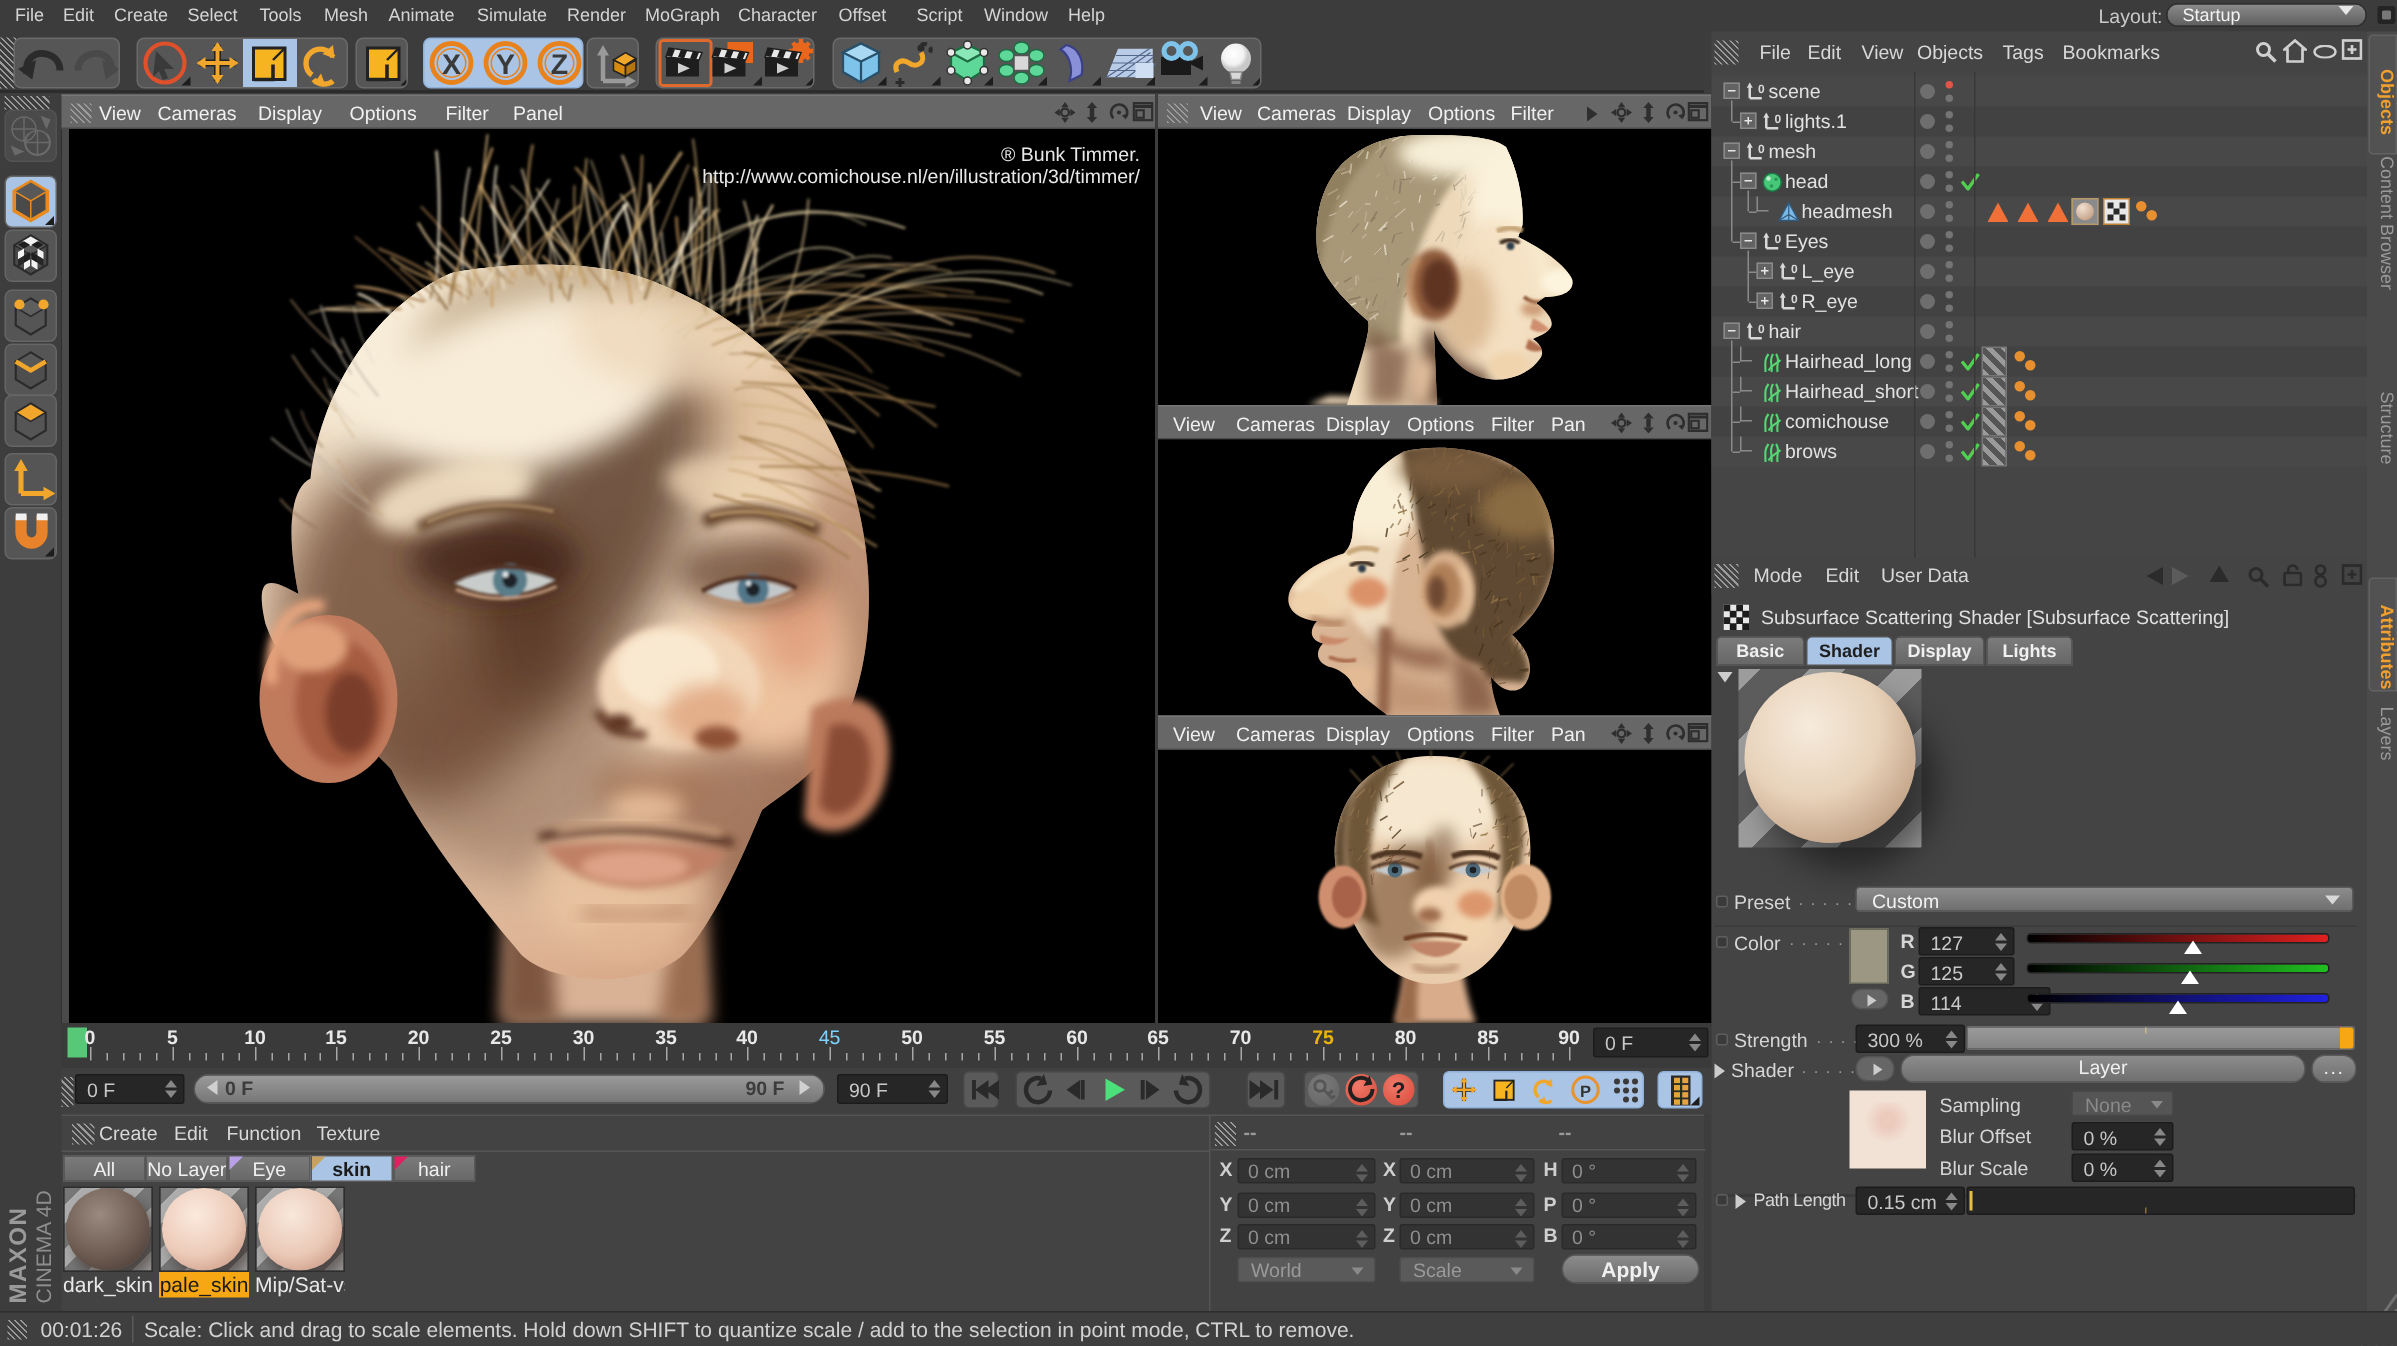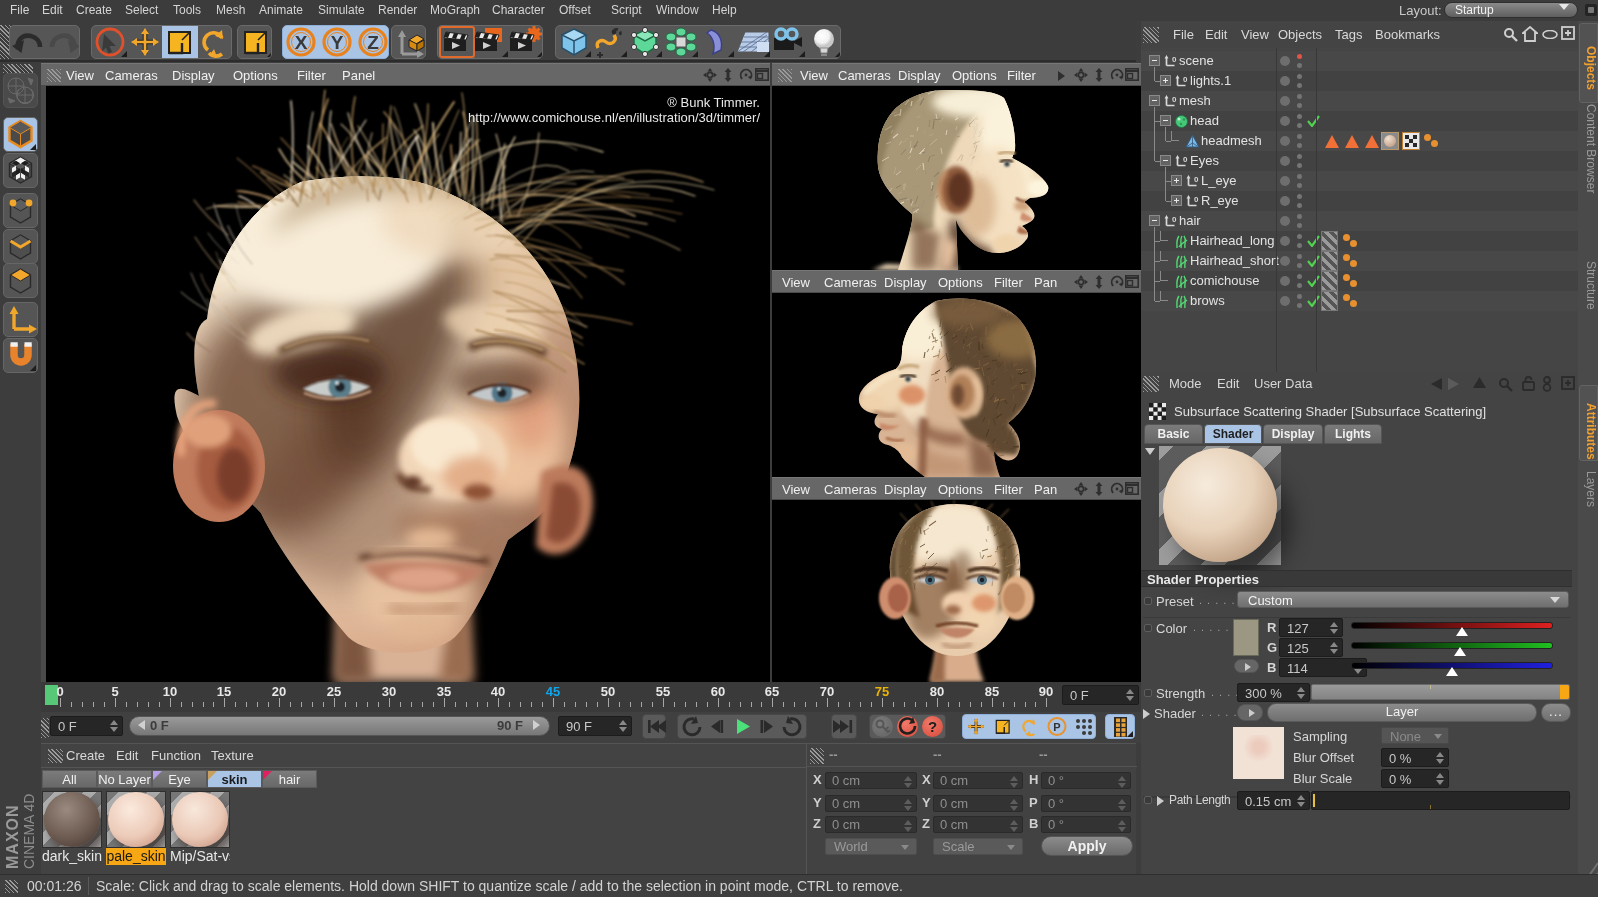--- a/index.html
+++ b/index.html
@@ -1854,23 +1854,20 @@
     <div class="atab" style="left:3px;width:59px;">Basic</div>
     <div class="atab sel" style="left:63px;width:58px;">Shader</div>
     <div class="atab" style="left:122px;width:60px;">Display</div>
     <div class="atab" style="left:183px;width:58px;">Lights</div>
 
     <span style="position:absolute;left:4px;top:76px;width:0;height:0;border-left:5px solid transparent;border-right:5px solid transparent;border-top:7px solid #ccc;"></span>
     <div style="position:absolute;left:18px;top:74px;width:122px;height:119px;background:repeating-linear-gradient(-45deg,#9c9c9c 0 17px,#5c5c5c 17px 40px);">
       <div style="position:absolute;left:4px;top:2px;width:114px;height:114px;border-radius:50%;background:radial-gradient(circle at 38% 32%,#f6ebdc,#e8d2ba 45%,#c6a88c 75%,#8a7260 95%);box-shadow:14px 18px 22px rgba(0,0,0,.45);"></div>
     </div>
 
-    <div style="position:absolute;left:0px;top:198px;width:431px;height:17px;background:#393939;border-top:1px solid #2f2f2f;border-bottom:1px solid #303030;">
-      <span style="position:absolute;left:6px;top:1px;color:#e8e8e8;font-size:13px;font-weight:bold;">Shader Properties</span>
-    </div>
     <div class="arow" style="top:222px;">
         <span class="chk"></span>
         <span class="albl" style="left:15px;">Preset</span>
         <span class="dots" style="left:58px;">. . . . . . .</span>
       <div class="drop" style="left:96px;top:-3px;width:332px;">
           <span style="position:absolute;left:10px;top:1px;">Custom</span>
         <span style="position:absolute;right:8px;top:5px;width:0;height:0;border-left:5px solid transparent;border-right:5px solid transparent;border-top:6px solid #d8d8d8;"></span>
         </div>
     </div>
     <div style="position:absolute;left:2px;top:245px;width:428px;height:1px;background:#3a3a3a;"></div>
@@ -1989,21 +1986,21 @@
     <span style="position:absolute;left:4px;top:3px;width:13px;height:20px;background:#57c877;"></span>
     <span style="position:absolute;left:5px;top:2px;width:28px;text-align:center;color:#e8e8e8;font-size:13px;font-weight:bold;">0</span>
     <span style="position:absolute;left:60px;top:2px;width:28px;text-align:center;color:#e8e8e8;font-size:13px;font-weight:bold;">5</span>
     <span style="position:absolute;left:115px;top:2px;width:28px;text-align:center;color:#e8e8e8;font-size:13px;font-weight:bold;">10</span>
     <span style="position:absolute;left:169px;top:2px;width:28px;text-align:center;color:#e8e8e8;font-size:13px;font-weight:bold;">15</span>
     <span style="position:absolute;left:224px;top:2px;width:28px;text-align:center;color:#e8e8e8;font-size:13px;font-weight:bold;">20</span>
     <span style="position:absolute;left:279px;top:2px;width:28px;text-align:center;color:#e8e8e8;font-size:13px;font-weight:bold;">25</span>
     <span style="position:absolute;left:334px;top:2px;width:28px;text-align:center;color:#e8e8e8;font-size:13px;font-weight:bold;">30</span>
     <span style="position:absolute;left:389px;top:2px;width:28px;text-align:center;color:#e8e8e8;font-size:13px;font-weight:bold;">35</span>
     <span style="position:absolute;left:443px;top:2px;width:28px;text-align:center;color:#e8e8e8;font-size:13px;font-weight:bold;">40</span>
-    <span style="position:absolute;left:498px;top:2px;width:28px;text-align:center;color:#0ea5e9;font-size:13px;font-weight:bold;">45</span>
+    <span style="position:absolute;left:498px;top:2px;width:28px;text-align:center;color:#7dd3fc;font-size:13px;font-weight:normal;">45</span>
     <span style="position:absolute;left:553px;top:2px;width:28px;text-align:center;color:#e8e8e8;font-size:13px;font-weight:bold;">50</span>
     <span style="position:absolute;left:608px;top:2px;width:28px;text-align:center;color:#e8e8e8;font-size:13px;font-weight:bold;">55</span>
     <span style="position:absolute;left:663px;top:2px;width:28px;text-align:center;color:#e8e8e8;font-size:13px;font-weight:bold;">60</span>
     <span style="position:absolute;left:717px;top:2px;width:28px;text-align:center;color:#e8e8e8;font-size:13px;font-weight:bold;">65</span>
     <span style="position:absolute;left:772px;top:2px;width:28px;text-align:center;color:#e8e8e8;font-size:13px;font-weight:bold;">70</span>
     <span style="position:absolute;left:827px;top:2px;width:28px;text-align:center;color:#eab308;font-size:13px;font-weight:bold;">75</span>
     <span style="position:absolute;left:882px;top:2px;width:28px;text-align:center;color:#e8e8e8;font-size:13px;font-weight:bold;">80</span>
     <span style="position:absolute;left:937px;top:2px;width:28px;text-align:center;color:#e8e8e8;font-size:13px;font-weight:bold;">85</span>
     <span style="position:absolute;left:991px;top:2px;width:28px;text-align:center;color:#e8e8e8;font-size:13px;font-weight:bold;">90</span>
     <span style="position:absolute;left:19.0px;top:16px;width:1px;height:9px;background:#a8a8a8;"></span>

